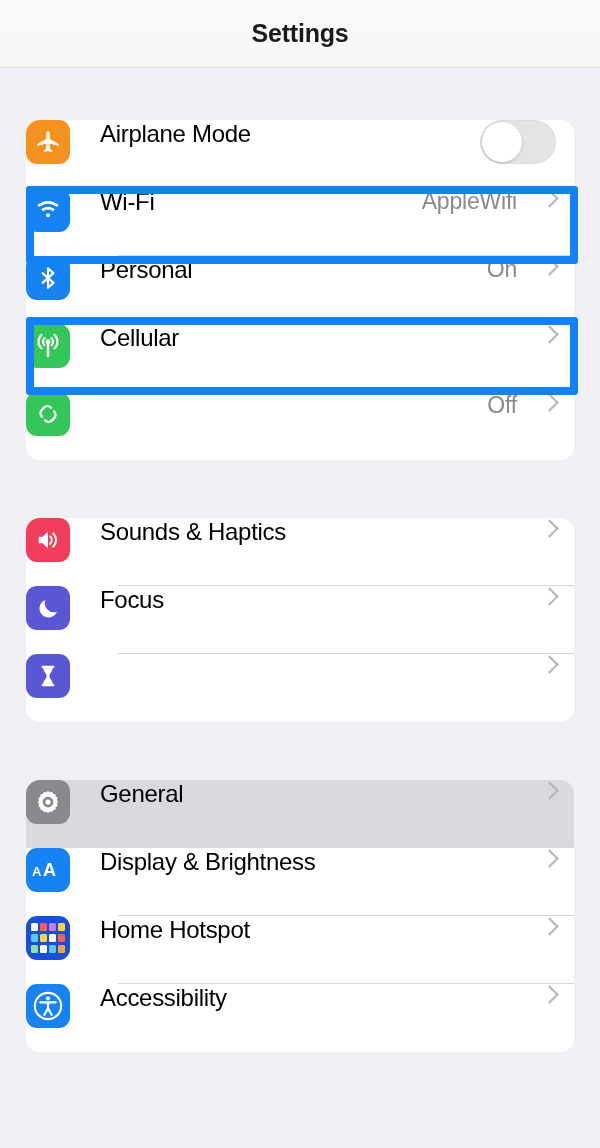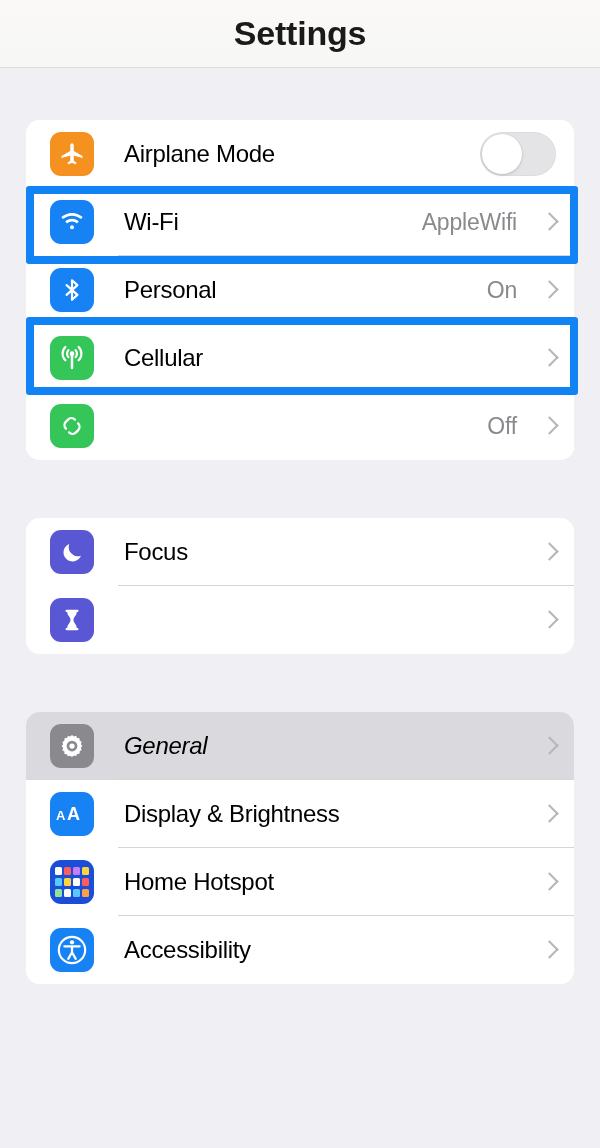--- a/index.html
+++ b/index.html
@@ -17,21 +17,21 @@
   .nav-bar {
     height: 68px;
     background: linear-gradient(180deg, #FAF9F7 0%, #F7F7F5 100%);
     display: flex;
     align-items: center;
     justify-content: center;
     border-bottom: 1px solid #DDDDDE;
     position: relative;
   }
   .nav-title {
-    font-size: 34px;
+    font-size: 25px;
     font-weight: bold;
     color: #1A1A1A;
     letter-spacing: -0.2px;
   }
 
   
   .content {
     padding: 0 26px;
     background: #EFEFF4;
     height: 1080px;
@@ -43,28 +43,27 @@
     overflow: hidden;
     position: relative;
   }
   .group.g1 { margin-top: 52px; }
   .group.g2 { margin-top: 58px; }
   .group.g3 { margin-top: 58px; }
 
   
   .row {
     display: flex;
-    align-items: center;
     height: 68px;
-    padding-left: 24px;
+    padding-left: 0;
     padding-right: 18px;
     position: relative;
     background: #FFFFFF;
   }
-  .row.pressed { background: #D9D9DE; font-style: italic; }
+  .row.pressed { background: #D9D9DE; }
 
   .row .sep {
     position: absolute;
     left: 92px;
     right: 0;
     bottom: 0;
     height: 1px;
     background: #D6D6D8;
   }
 
@@ -233,20 +232,33 @@
       <span class="spacer"></span>
       <span class="value">Off</span>
       <span class="chev"></span>
 
     </div>
   </div>
 
   <div class="group g2">
 
 
+    <div class="row">
+      <span class="icon" style="background:#F03E5C">
+        <svg width="28" height="28" viewBox="0 0 24 24" fill="#fff">
+          <path d="M4 9.2v5.6h3.4L12 19V5L7.4 9.2H4z"></path>
+          <path d="M14.6 8.3a.9.9 0 00-1.3 1.2 3.6 3.6 0 010 5 .9.9 0 101.3 1.2 5.4 5.4 0 000-7.4z"></path>
+          <path d="M17.3 5.8a.9.9 0 10-1.3 1.2 7.2 7.2 0 010 10 .9.9 0 101.3 1.2 9 9 0 000-12.4z"></path>
+        </svg>
+      </span>
+      <span class="label">Sounds &amp; Haptics</span>
+      <span class="spacer"></span>
+      <span class="chev"></span>
+      <span class="sep"></span>
+    </div>
 
     <div class="row">
       <span class="icon" style="background:#5A57D4">
         <svg width="27" height="27" viewBox="0 0 24 24" fill="#fff">
             <path d="M19.5 14.8A8 8 0 019.2 4.5a8 8 0 1010.3 10.3z"></path>
           </svg>
       </span>
       <span class="label">Focus</span>
       <span class="spacer"></span>
       <span class="chev"></span>

